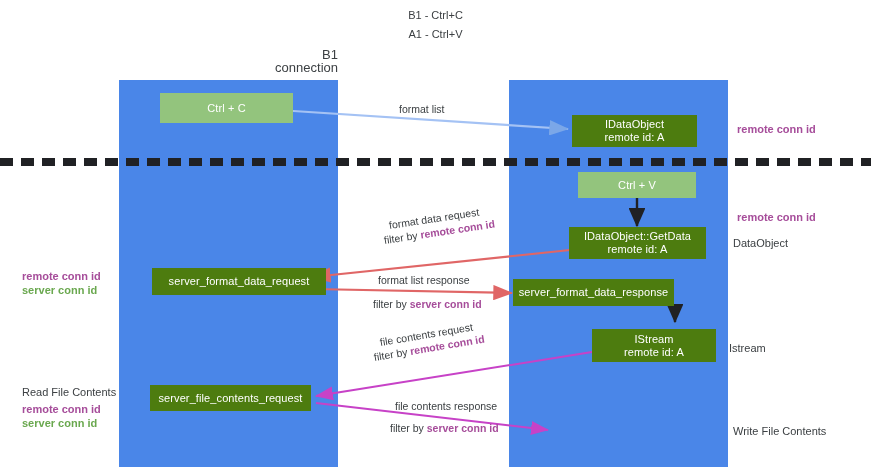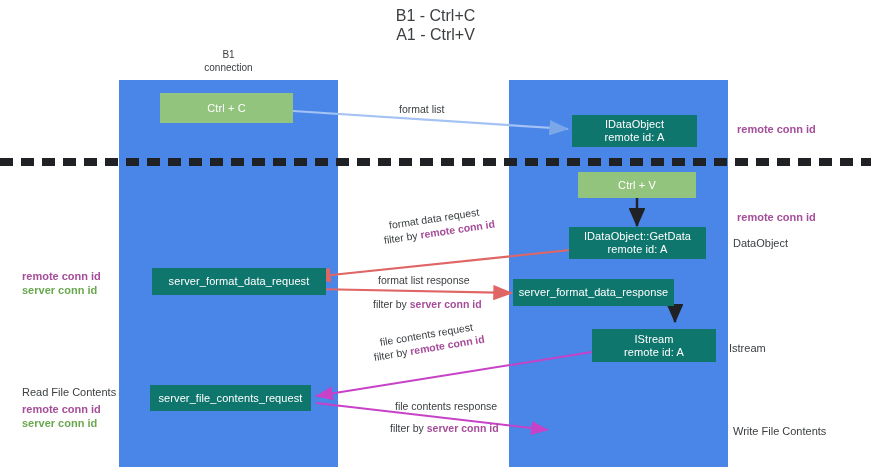--- a/index.html
+++ b/index.html
@@ -11,45 +11,45 @@
     overflow:hidden;
     position:relative;
   }
   #stage{position:absolute;left:0;top:0;width:871px;height:467px;}
 
   .abs{position:absolute;}
 
   
   .title{
     width:871px;text-align:center;top:6px;left:0;
-    font-size:16px;line-height:19px;color:#3c4043;
+    font-size:11px;line-height:19px;color:#3c4043;
     white-space:pre-line;
   }
 
   
   .colhead{
-    text-align:center;font-size:10px;line-height:13px;
+    text-align:right;font-size:13px;line-height:13px;
     color:#3c4043;white-space:pre-line;
   }
 
   
   .lane{background:#4a86e8;}
 
   
   .box{
     box-sizing:border-box;
     display:flex;align-items:center;justify-content:center;
     text-align:center;
     color:#ffffff;
     font-size:11px;line-height:13px;
     white-space:pre-line;
     letter-spacing:.1px;
   }
   .box.green{background:#93c47d;}
-  .box.orange{background:#0f766e;}
+  .box.orange{background:#4d7c0f;}
 
   
   .sidelabel{font-size:11px;line-height:14px;color:#3c4043;}
   .conn-remote{color:#a64d9a;font-weight:bold;}
   .conn-server{color:#6aa84f;font-weight:bold;}
   .conn-server-alt{color:#a64d9a;font-weight:bold;}
 
   
   .cap{
     font-size:10.5px;line-height:13px;color:#3c4043;

